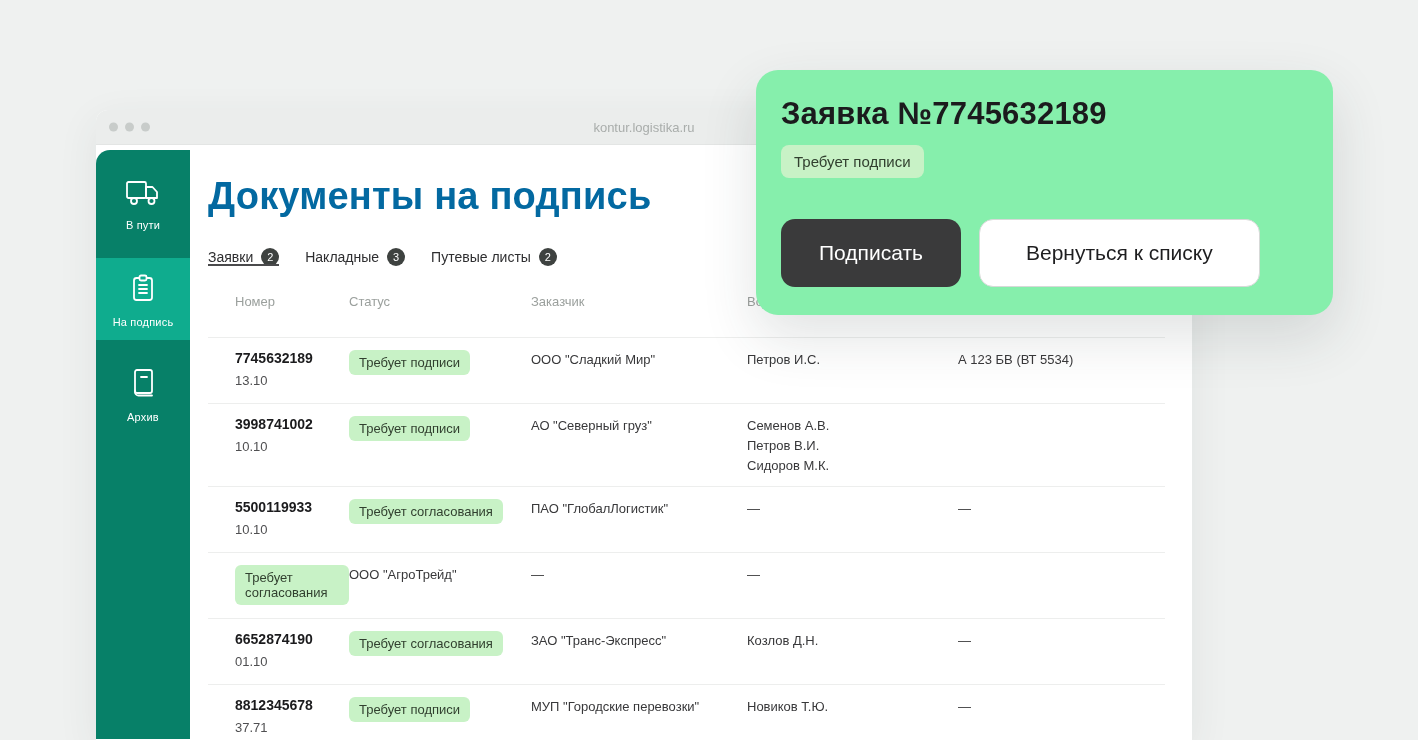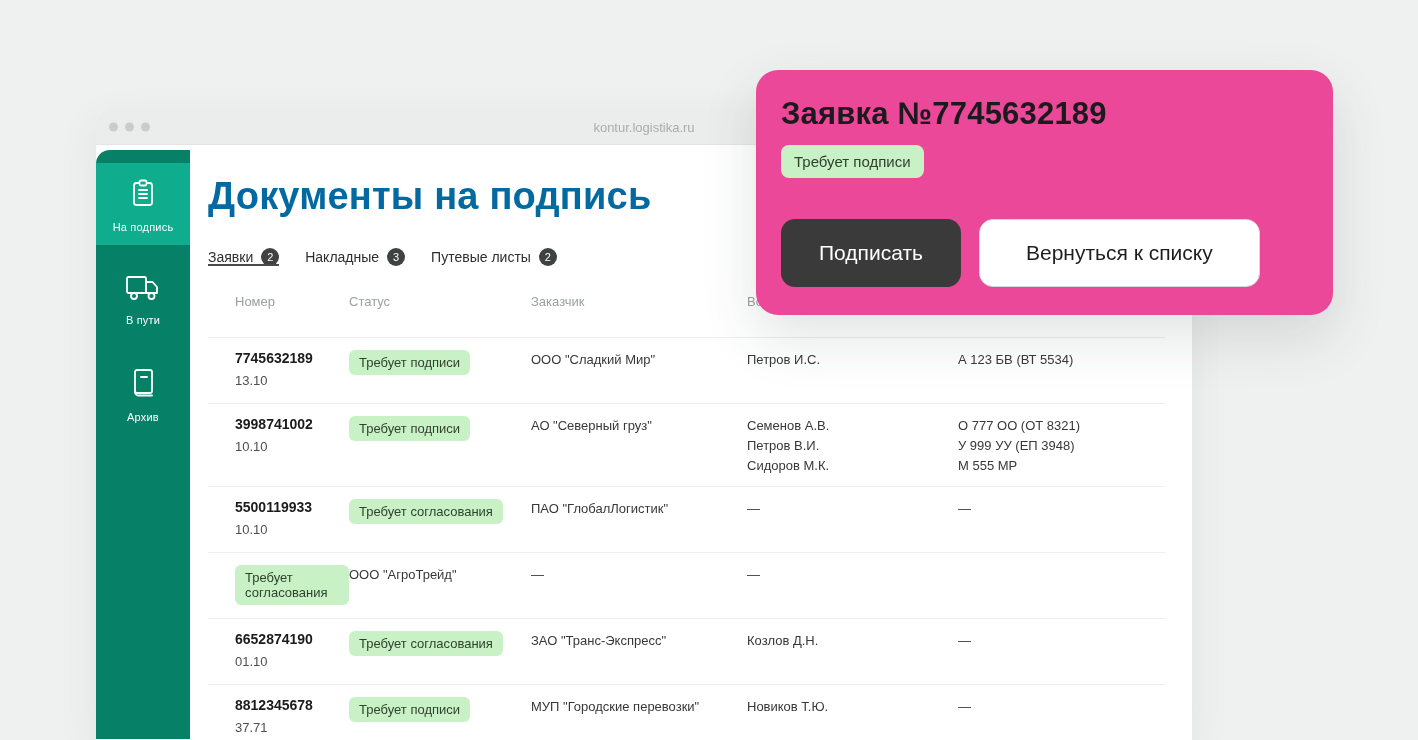--- a/index.html
+++ b/index.html
@@ -88,21 +88,21 @@
   .status-pill {
     display:inline-block;
     background:#C8F2C6; color:#31402F;
     font-size:13px; padding:5px 10px; border-radius:6px;
   }
 
   
   .modal {
     position:absolute; left:756px; top:70px;
     width:577px; height:245px;
-    background:#ec4899; border-radius:22px;
+    background:#86efac; border-radius:22px;
     box-shadow:0 22px 55px rgba(40,60,55,.14);
     padding:26px 28px 0 25px;
     z-index:5;
   }
   .modal-title { font-size:31px; font-weight:700; color:#1B1B1D; letter-spacing:.2px; }
   .modal-badge {
     display:inline-block; margin-top:13px;
     background:#C8F2C6; color:#31402F;
     font-size:15px; padding:8px 13px; border-radius:8px;
   }
@@ -121,45 +121,45 @@
       <span class="dot"></span>
       <span class="dot"></span>
       <span class="dot"></span>
     </div>
     <div class="url">kontur.logistika.ru</div>
   </div>
 
   <div class="window-body">
 
     <nav class="sidebar">
+      <div class="nav-item">
+        <span>
+          <svg width="40" height="32" viewBox="0 0 40 32" fill="none" stroke="#fff" stroke-width="1.8" stroke-linejoin="round">
+            <rect x="4" y="5" width="19" height="16" rx="1.5"></rect>
+            <path d="M23 10 h6.5 l4.5 5 v6 h-11 z"></path>
+            <circle cx="11" cy="24" r="3"></circle>
+            <circle cx="28.5" cy="24" r="3"></circle>
+          </svg>
+        </span>
+        <span class="nav-label">В пути</span>
+      </div>
       <div class="nav-item active">
         <span>
           <svg width="36" height="36" viewBox="0 0 36 36" fill="none" stroke="#fff" stroke-width="1.8" stroke-linecap="round">
             <rect x="9" y="8" width="18" height="22" rx="2.5"></rect>
             <rect x="14.5" y="5.5" width="7" height="5" rx="1.5" fill="#0FAC8E"></rect>
             <line x1="14" y1="15" x2="22" y2="15"></line>
             <line x1="14" y1="19" x2="22" y2="19"></line>
             <line x1="14" y1="23" x2="22" y2="23"></line>
           </svg>
         </span>
         <span class="nav-label">На подпись</span>
       </div>
       <div class="nav-item">
         <span>
-          <svg width="40" height="32" viewBox="0 0 40 32" fill="none" stroke="#fff" stroke-width="1.8" stroke-linejoin="round">
-            <rect x="4" y="5" width="19" height="16" rx="1.5"></rect>
-            <path d="M23 10 h6.5 l4.5 5 v6 h-11 z"></path>
-            <circle cx="11" cy="24" r="3"></circle>
-            <circle cx="28.5" cy="24" r="3"></circle>
-          </svg>
-        </span>
-        <span class="nav-label">В пути</span>
-      </div>
-      <div class="nav-item">
-        <span>
           <svg width="36" height="36" viewBox="0 0 36 36" fill="none" stroke="#fff" stroke-width="1.8" stroke-linecap="round" stroke-linejoin="round">
             <rect x="10" y="5" width="17" height="23" rx="2"></rect>
             <path d="M10 25.5 v1.5 a3.5 3.5 0 0 0 3.5 3.5 h13.5"></path>
             <line x1="16" y1="12" x2="22" y2="12"></line>
           </svg>
         </span>
         <span class="nav-label">Архив</span>
       </div>
     </nav>
 
@@ -204,23 +204,20 @@
         <div class="t-row t-body-row">
           <div>
               <div class="num">3998741002</div>
                <div class="date">10.10</div>
             </div>
           <div><span class="status-pill">Требует подписи</span></div>
           <div class="cell">АО "Северный груз"</div>
           <div class="cell">Семенов А.В.
 Петров В.И.
 Сидоров М.К.</div>
-          <div class="cell">О 777 ОО (ОТ 8321)
-У 999 УУ (ЕП 3948)
-М 555 МР</div>
         </div>
 
         <div class="t-row t-body-row">
           <div>
               <div class="num">5500119933</div>
                <div class="date">10.10</div>
             </div>
           <div><span class="status-pill">Требует согласования</span></div>
           <div class="cell">ПАО "ГлобалЛогистик"</div>
           <div class="cell">—</div>

